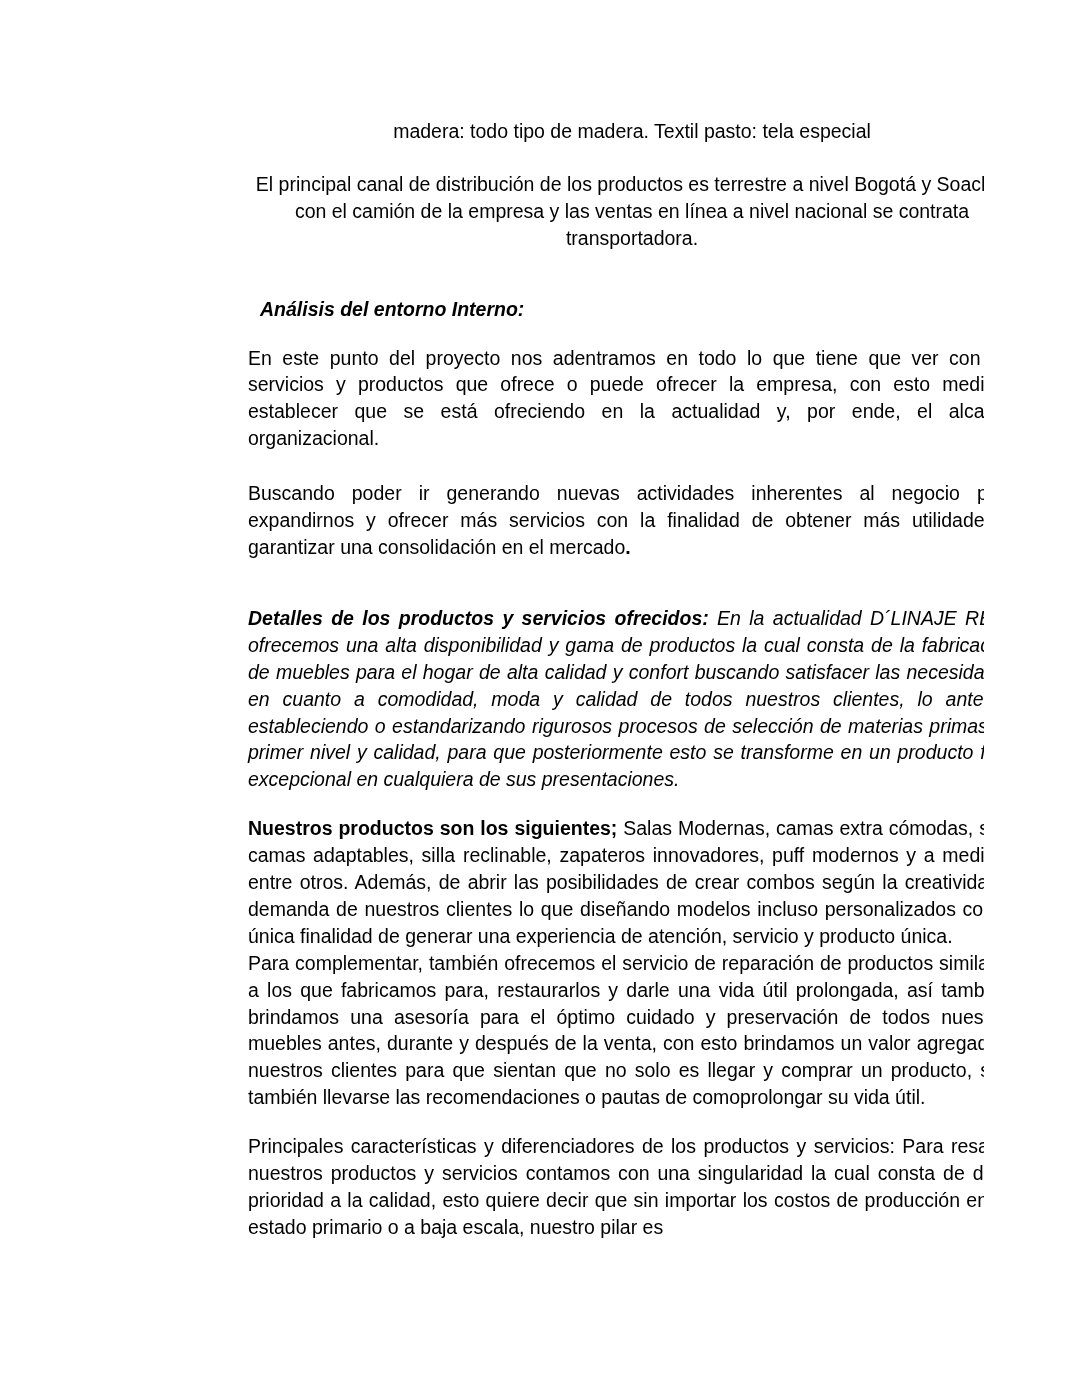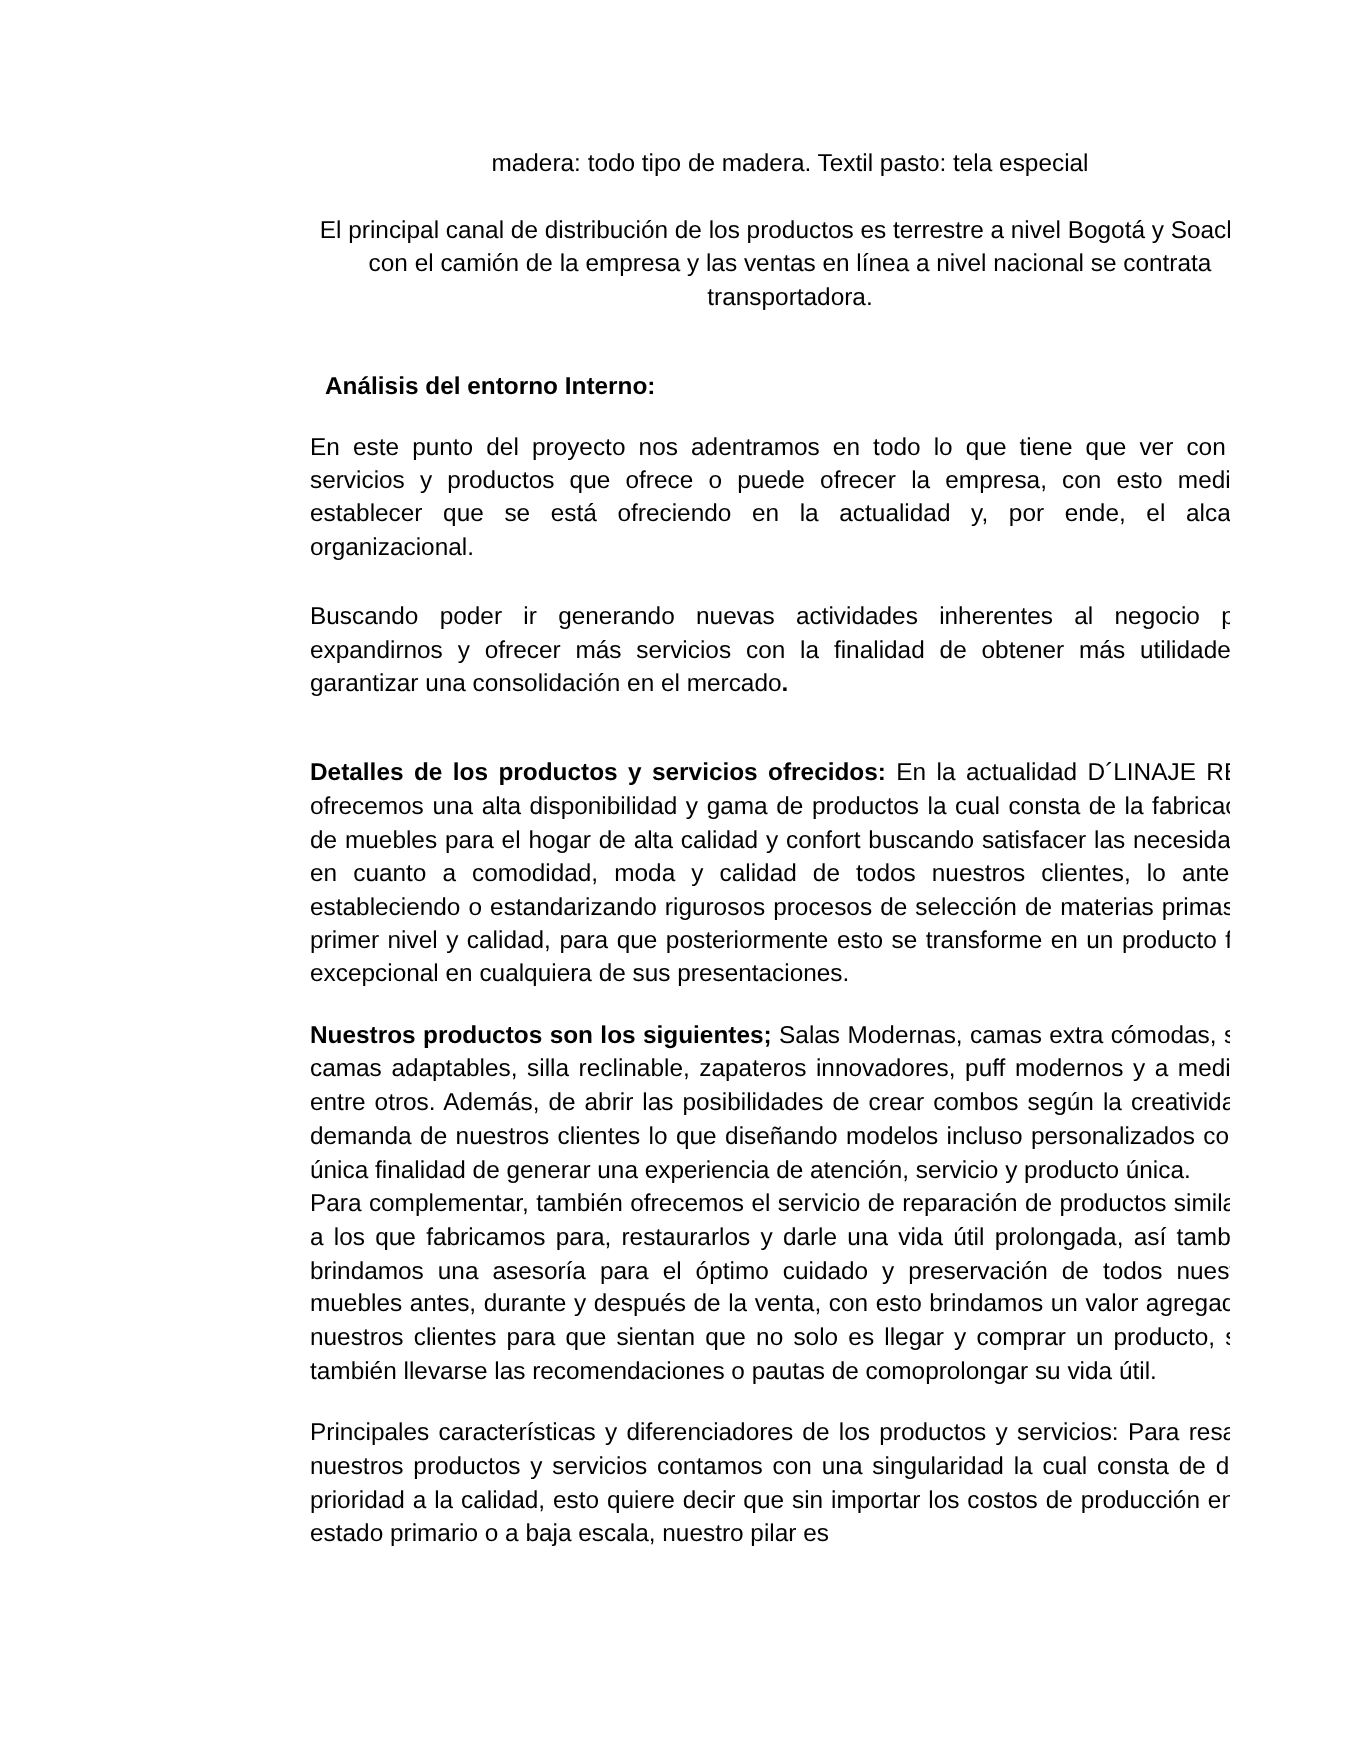--- a/index.html
+++ b/index.html
@@ -43,21 +43,21 @@
   }
   .left {
     text-align: center;
   }
   .indent-head {
     font-weight: bold;
     margin-left: 12px;
   }
   .gap-sm { margin-top: 28px; }
   .gap-md { margin-top: 22px; }
-  .gap-xl { margin-top: 44px; }
+  .gap-xl { margin-top: 44px; font-style: italic; }
   b, .bold { font-weight: bold; }
 </style>
 </head>
 <body>
 
 <div class="page">
   <div class="content">
 
     <p class="centered">madera: todo tipo de madera. Textil pasto: tela especial</p>
 

